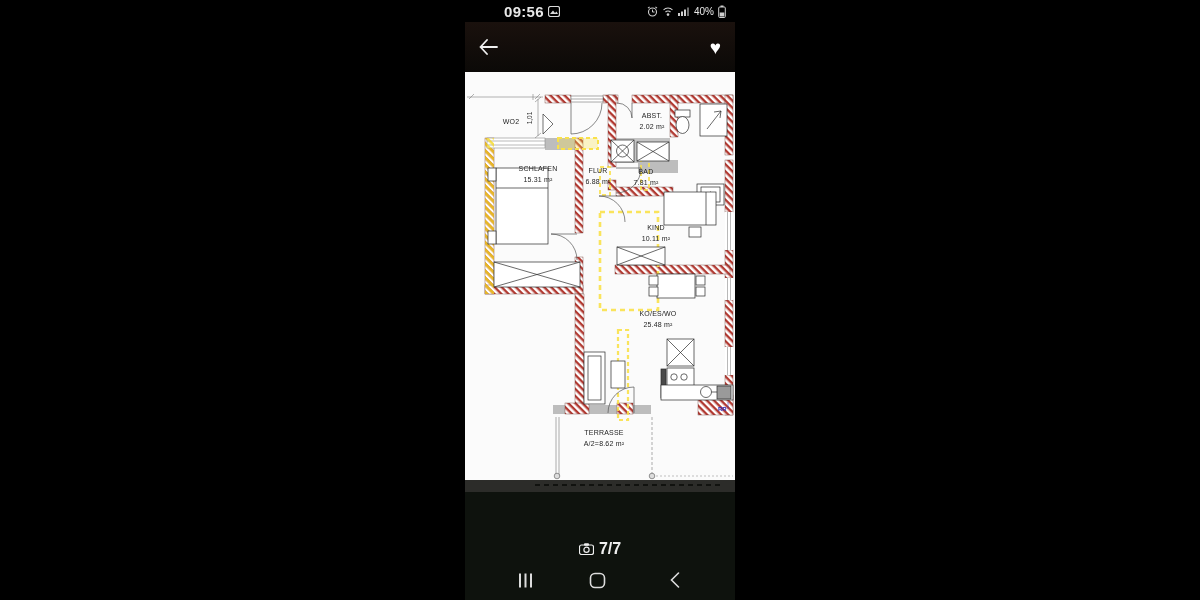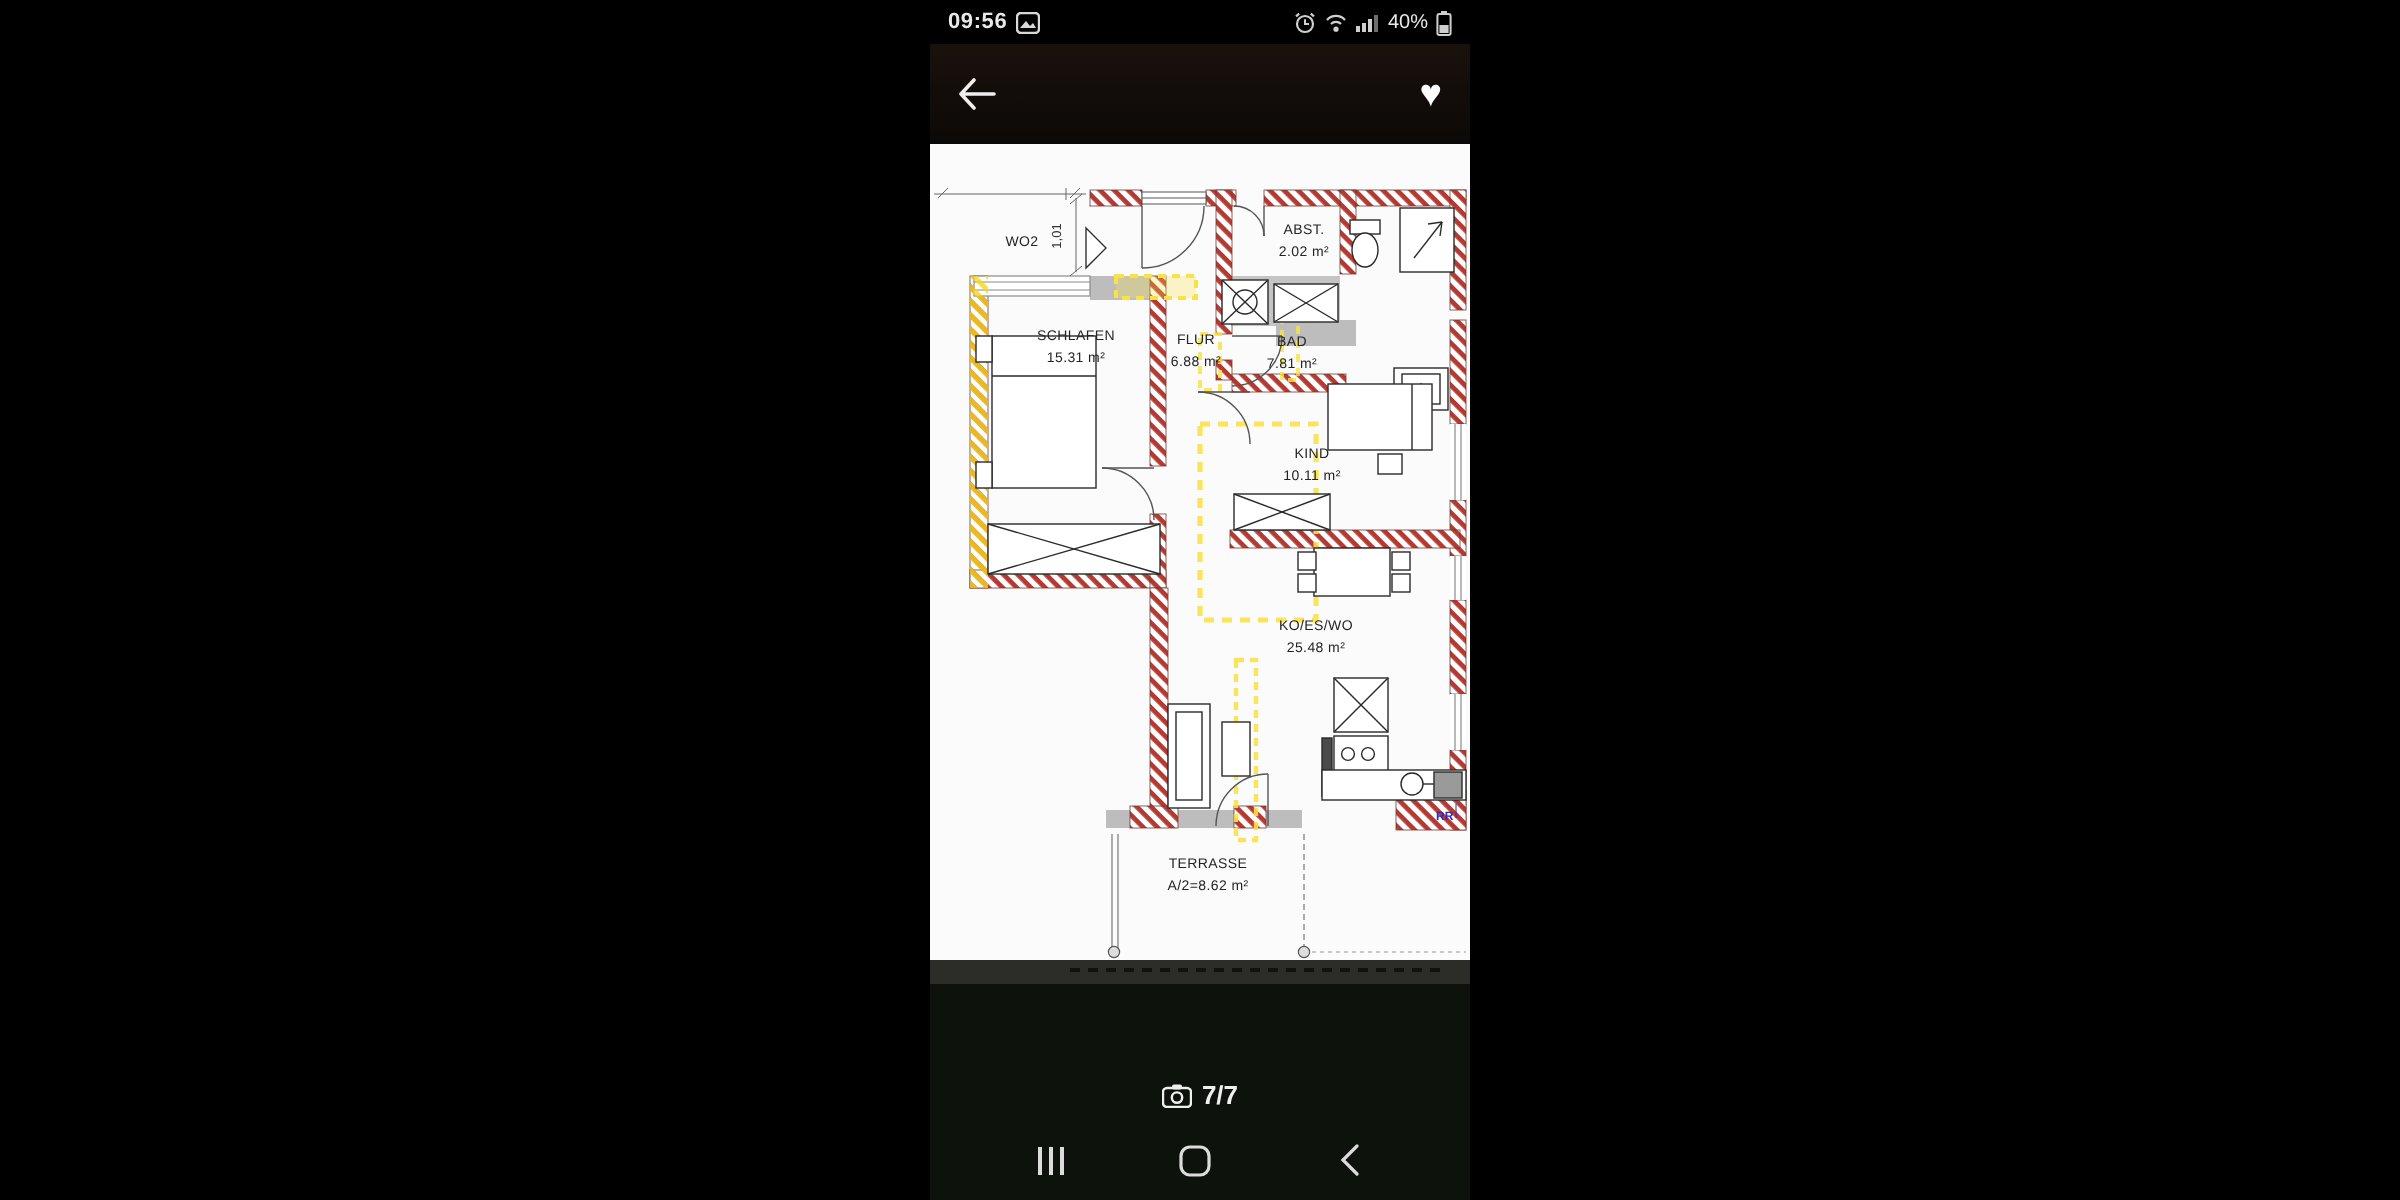--- a/index.html
+++ b/index.html
@@ -2,21 +2,21 @@
 <html><head>
 <meta charset="utf-8">
 <style>
   html,body{margin:0;padding:0;background:#000;width:1200px;height:600px;overflow:hidden;
     font-family:"Liberation Sans",sans-serif;}
   .phone{position:absolute;left:465px;top:0;width:270px;height:600px;background:#0e120d;}
   
   .status-bar{position:absolute;left:0;top:0;width:270px;height:22px;background:#000;
     display:flex;align-items:center;justify-content:space-between;padding:0 9px;box-sizing:border-box;}
   .sb-left,.sb-right{display:flex;align-items:center;gap:4px;}
-  .sb-time{color:#e9e9e9;font-size:11px;font-weight:700;letter-spacing:.3px;}
+  .sb-time{color:#e9e9e9;font-size:15px;font-weight:700;letter-spacing:.3px;margin-left:30px;}
   .sb-batt-txt{color:#e9e9e9;font-size:10px;font-weight:400;}
   
   .toolbar{position:absolute;left:0;top:22px;width:270px;height:50px;
     background:linear-gradient(#1a110d,#0b0907);display:flex;align-items:center;
     justify-content:space-between;padding:0 12px;box-sizing:border-box;}
   .tb-btn{background:none;border:none;padding:2px;cursor:pointer;display:flex;align-items:center;}
   .heart{color:#fff;font-size:19px;line-height:1;}
   
   .photo{position:absolute;left:0;top:72px;width:270px;height:408px;background:#fbfbfb;}
   .photo svg{position:absolute;left:0;top:0;}
@@ -31,21 +31,21 @@
   .band:before{content:"";position:absolute;left:70px;top:4px;width:185px;height:2px;
     background:repeating-linear-gradient(90deg,#11120f 0 5px,transparent 5px 9px);}
   .band:after{content:"";position:absolute;left:80px;top:9px;width:180px;height:2px;
     background:repeating-linear-gradient(90deg,#14151­2 0 4px,transparent 4px 8px);}
   .caption{position:absolute;left:0;top:489px;width:270px;text-align:center;
     color:#3d6f36;font-size:14px;font-weight:700;letter-spacing:.5px;
     text-shadow:0 0 2px rgba(61,111,54,.6);}
   
   .counter{position:absolute;left:0;top:540px;width:270px;display:flex;align-items:center;
     justify-content:center;gap:5px;}
-  .counter span{color:#f0f0f0;font-size:13px;font-weight:700;}
+  .counter span{color:#f0f0f0;font-size:16px;font-weight:700;}
   
   .nav{position:absolute;left:0;top:566px;width:270px;height:30px;}
   .nav-btn{position:absolute;top:0;width:40px;height:28px;background:none;border:none;
     display:flex;align-items:center;justify-content:center;cursor:pointer;}
 </style>
 </head>
 <body>
 
 <div class="phone">
 

